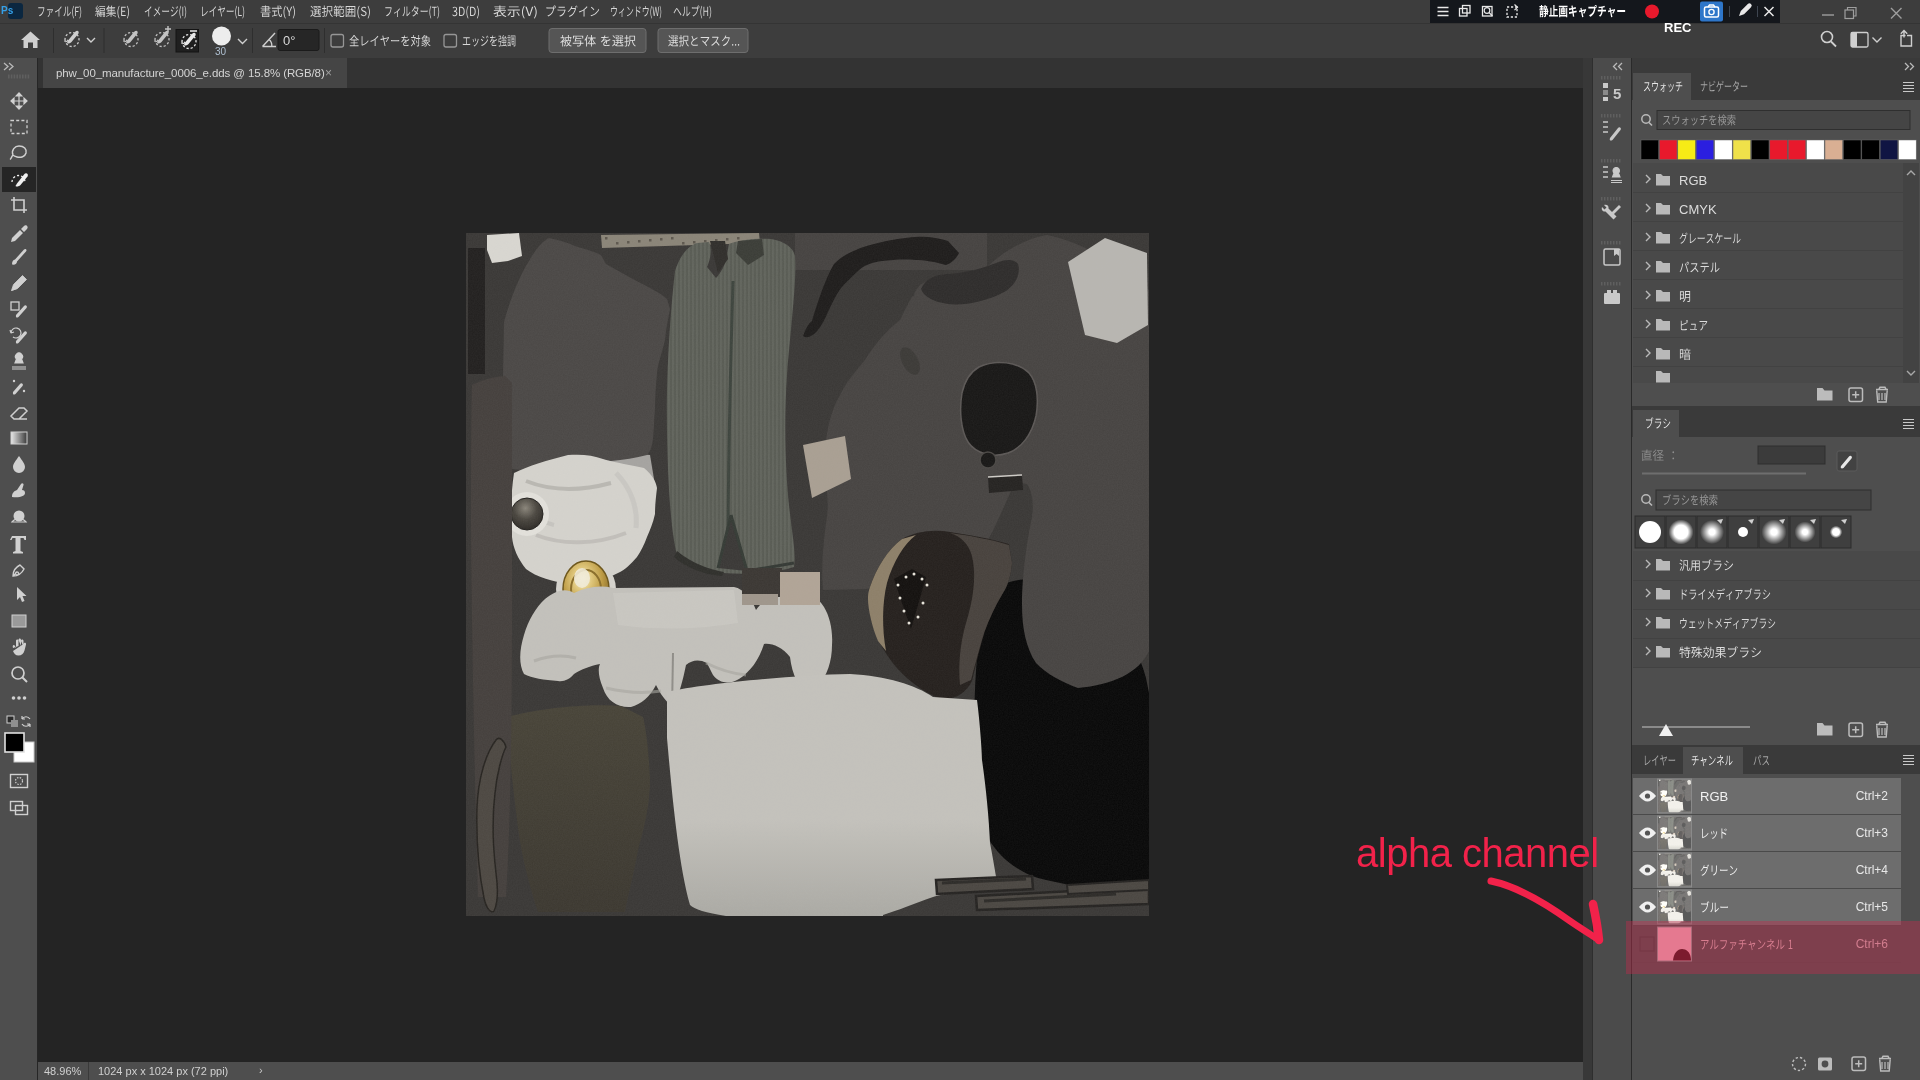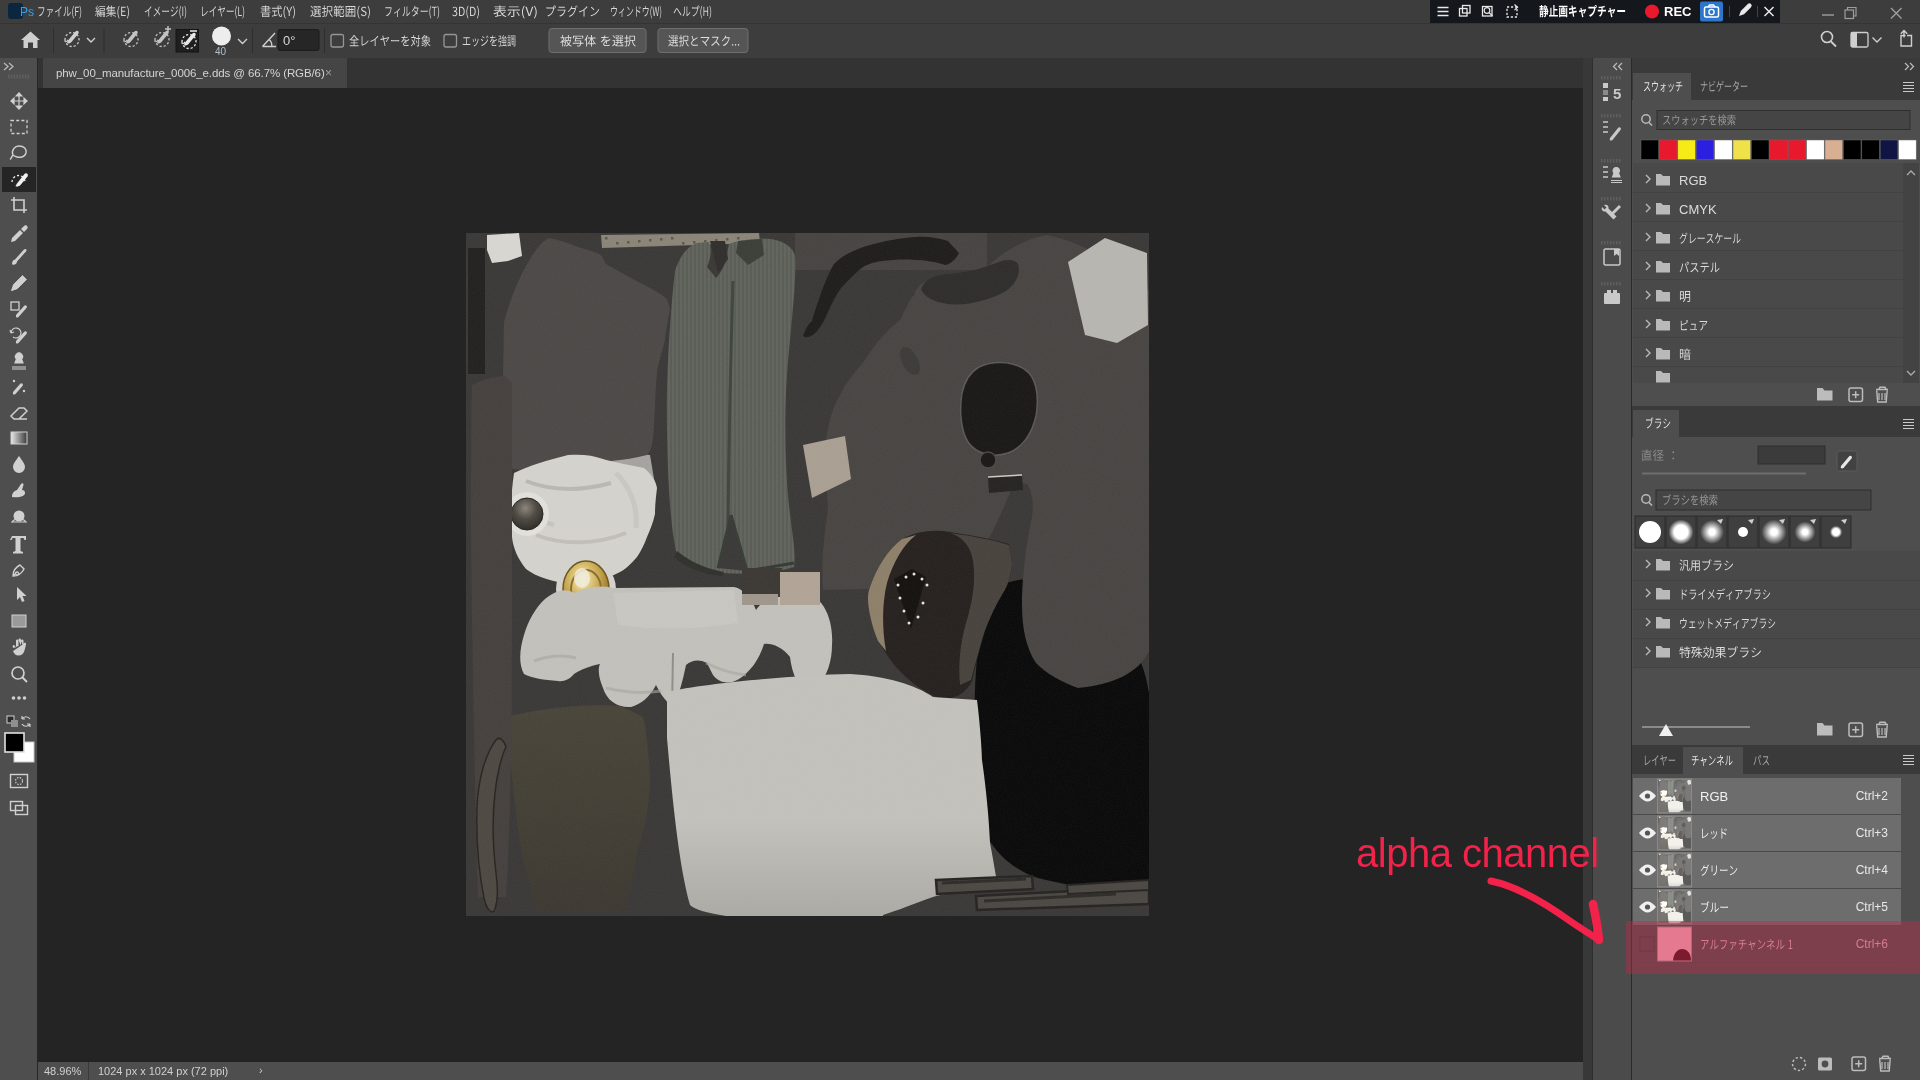--- a/index.html
+++ b/index.html
@@ -46,21 +46,21 @@
 <div class="a" style="left:1633px;top:815px;width:268px;height:36px;background:#6d6d6d"></div>
 <div class="a" style="left:1633px;top:851px;width:268px;height:1px;background:#4a4a4a"></div>
 <div class="a" style="left:1633px;top:852px;width:268px;height:36px;background:#6d6d6d"></div>
 <div class="a" style="left:1633px;top:888px;width:268px;height:1px;background:#4a4a4a"></div>
 <div class="a" style="left:1633px;top:889px;width:268px;height:36px;background:#6d6d6d"></div>
 <div class="a" style="left:1633px;top:925px;width:268px;height:1px;background:#4a4a4a"></div>
 <div class="a" style="left:1633px;top:926px;width:268px;height:36px;background:#4e4e4e"></div>
 <div class="a" style="left:1633px;top:962px;width:268px;height:1px;background:#4a4a4a"></div>
 <div class="a" style="left:1430px;top:0;width:350px;height:23px;background:#14171c"></div>
 <div class="a" style="left:8px;top:3px;width:15px;height:16px;background:#0b2740;border-radius:3px;box-sizing:border-box"></div>
-<div class="txt" style="left:20px;top:5px;font-size:12px;font-weight:normal;color:#35a0e8">Ps</div>
+<div class="txt" style="left:1px;top:5px;font-size:10px;font-weight:bold;color:#35a0e8">Ps</div>
 <svg class="a" style="left:466px;top:233px" width="683" height="683" viewBox="0 0 683 683">
     <defs>
 <pattern id="hb" width="4" height="4" patternUnits="userSpaceOnUse">
         <rect width="4" height="4" fill="#5e6159"></rect>
         <path d="M1,0V4" stroke="#52554d" stroke-width="1.1"></path>
         <path d="M3,0V4" stroke="#63665e" stroke-width="0.8"></path>
       </pattern>
 <radialGradient id="gold" cx="42%" cy="32%" r="70%">
         <stop offset="0" stop-color="#f8f3e2"></stop>
         <stop offset="0.28" stop-color="#e2c97c"></stop>
@@ -637,21 +637,21 @@
     <rect x="1818" y="1057.5" width="14" height="13" rx="1.5" fill="#bcbcbc"></rect>
     <circle cx="1825" cy="1064" r="3.4" fill="#4e4e4e"></circle>
     <rect x="1852" y="1057" width="13.5" height="13.5" rx="2" fill="none" stroke="#bcbcbc" stroke-width="1.5"></rect>
     <path d="M1855.2,1063.7 h7 M1858.7,1060.2 v7" stroke="#bcbcbc" stroke-width="1.5"></path>
     <path d="M1879,1058.5 h12 M1881.8,1058.3 l1.2,-2 h5 l1.2,2 M1879.7,1059.5 l1,11.5 h8.5 l1,-11.5" fill="none" stroke="#bcbcbc" stroke-width="1.4"></path>
     <path d="M1882,1062 v7 m3,-7 v7 m3,-7 v7" stroke="#bcbcbc" stroke-width="1.2"></path>
     <rect x="1626" y="921" width="294" height="53" fill="#c22a4c" opacity="0.42"></rect>
     <path d="M1491,881 C1515,886 1545,903 1570,921 C1580,928 1590,934 1596,938" stroke="#f2224a" stroke-width="7" stroke-linecap="round" fill="none"></path>
     <path d="M1593,904 C1596,918 1598,930 1599,940" stroke="#f2224a" stroke-width="8.5" stroke-linecap="round" fill="none"></path>
   </svg>
-<div class="txt" style="left:56px;top:67px;font-size:11.5px;letter-spacing:-0.1px;color:#d4d4d4">phw_00_manufacture_0006_e.dds @ 66.7% (RGB/6)</div>
+<div class="txt" style="left:56px;top:67px;font-size:11.5px;letter-spacing:-0.1px;color:#d4d4d4">phw_00_manufacture_0006_e.dds @ 15.8% (RGB/8)</div>
 <div class="txt" style="left:325px;top:66px;font-size:12px;color:#9f9f9f">×</div>
-<div class="txt" style="left:215px;top:46px;font-size:10px;color:#aebfd0">40</div>
+<div class="txt" style="left:215px;top:46px;font-size:10px;color:#aebfd0">30</div>
 <div class="txt" style="left:283px;top:33px;font-size:13px;color:#d8d8d8">0°</div>
-<div class="txt" style="left:1664px;top:4px;font-size:13px;font-weight:bold;color:#ffffff">REC</div>
+<div class="txt" style="left:1664px;top:20px;font-size:13px;font-weight:bold;color:#ffffff">REC</div>
 <div class="txt" style="left:44px;top:1065px;font-size:11px;color:#d0d0d0">48.96%</div>
 <div class="a" style="left:88px;top:1062px;width:1px;height:18px;background:#3a3a3a"></div>
 <div class="txt" style="left:98px;top:1065px;font-size:11px;color:#d0d0d0">1024 px x 1024 px (72 ppi)</div>
 <div class="txt" style="left:259px;top:1064px;font-size:11px;color:#c9c9c9">›</div>
 <div class="txt" style="left:1356px;top:831px;font-size:40px;letter-spacing:-0.5px;color:#f2224a">alpha channel</div>
 </body></html>

